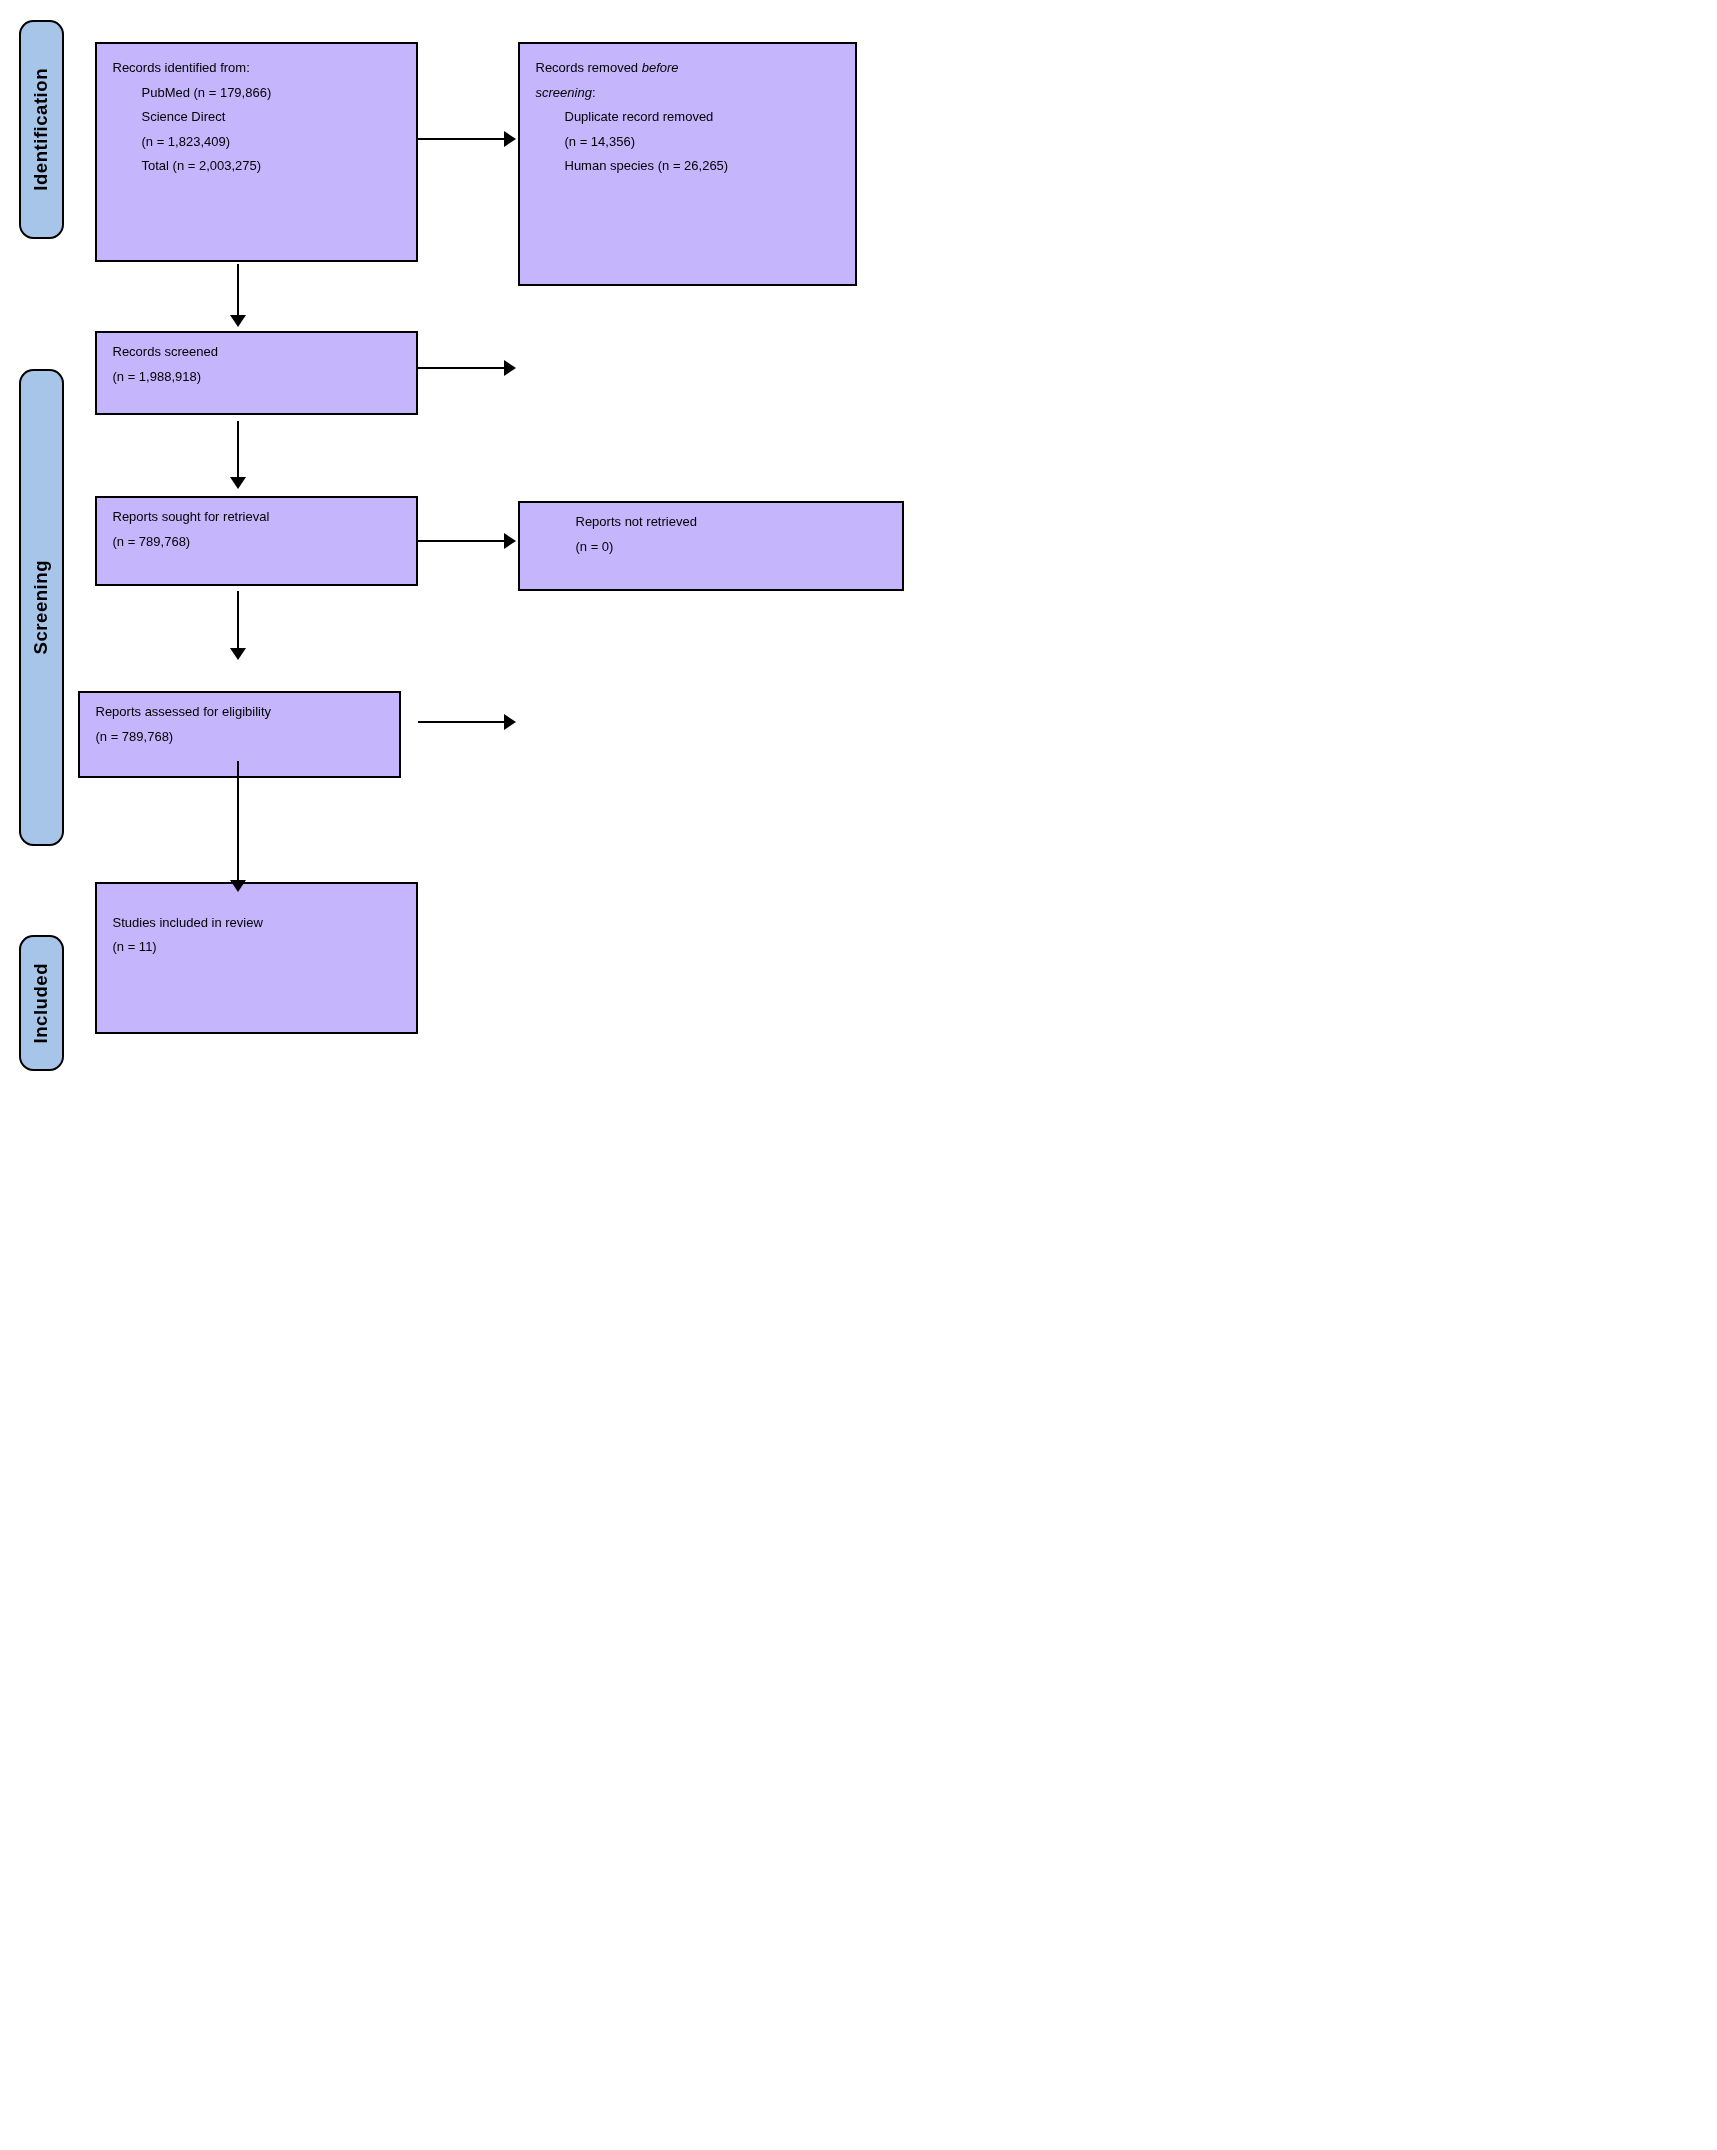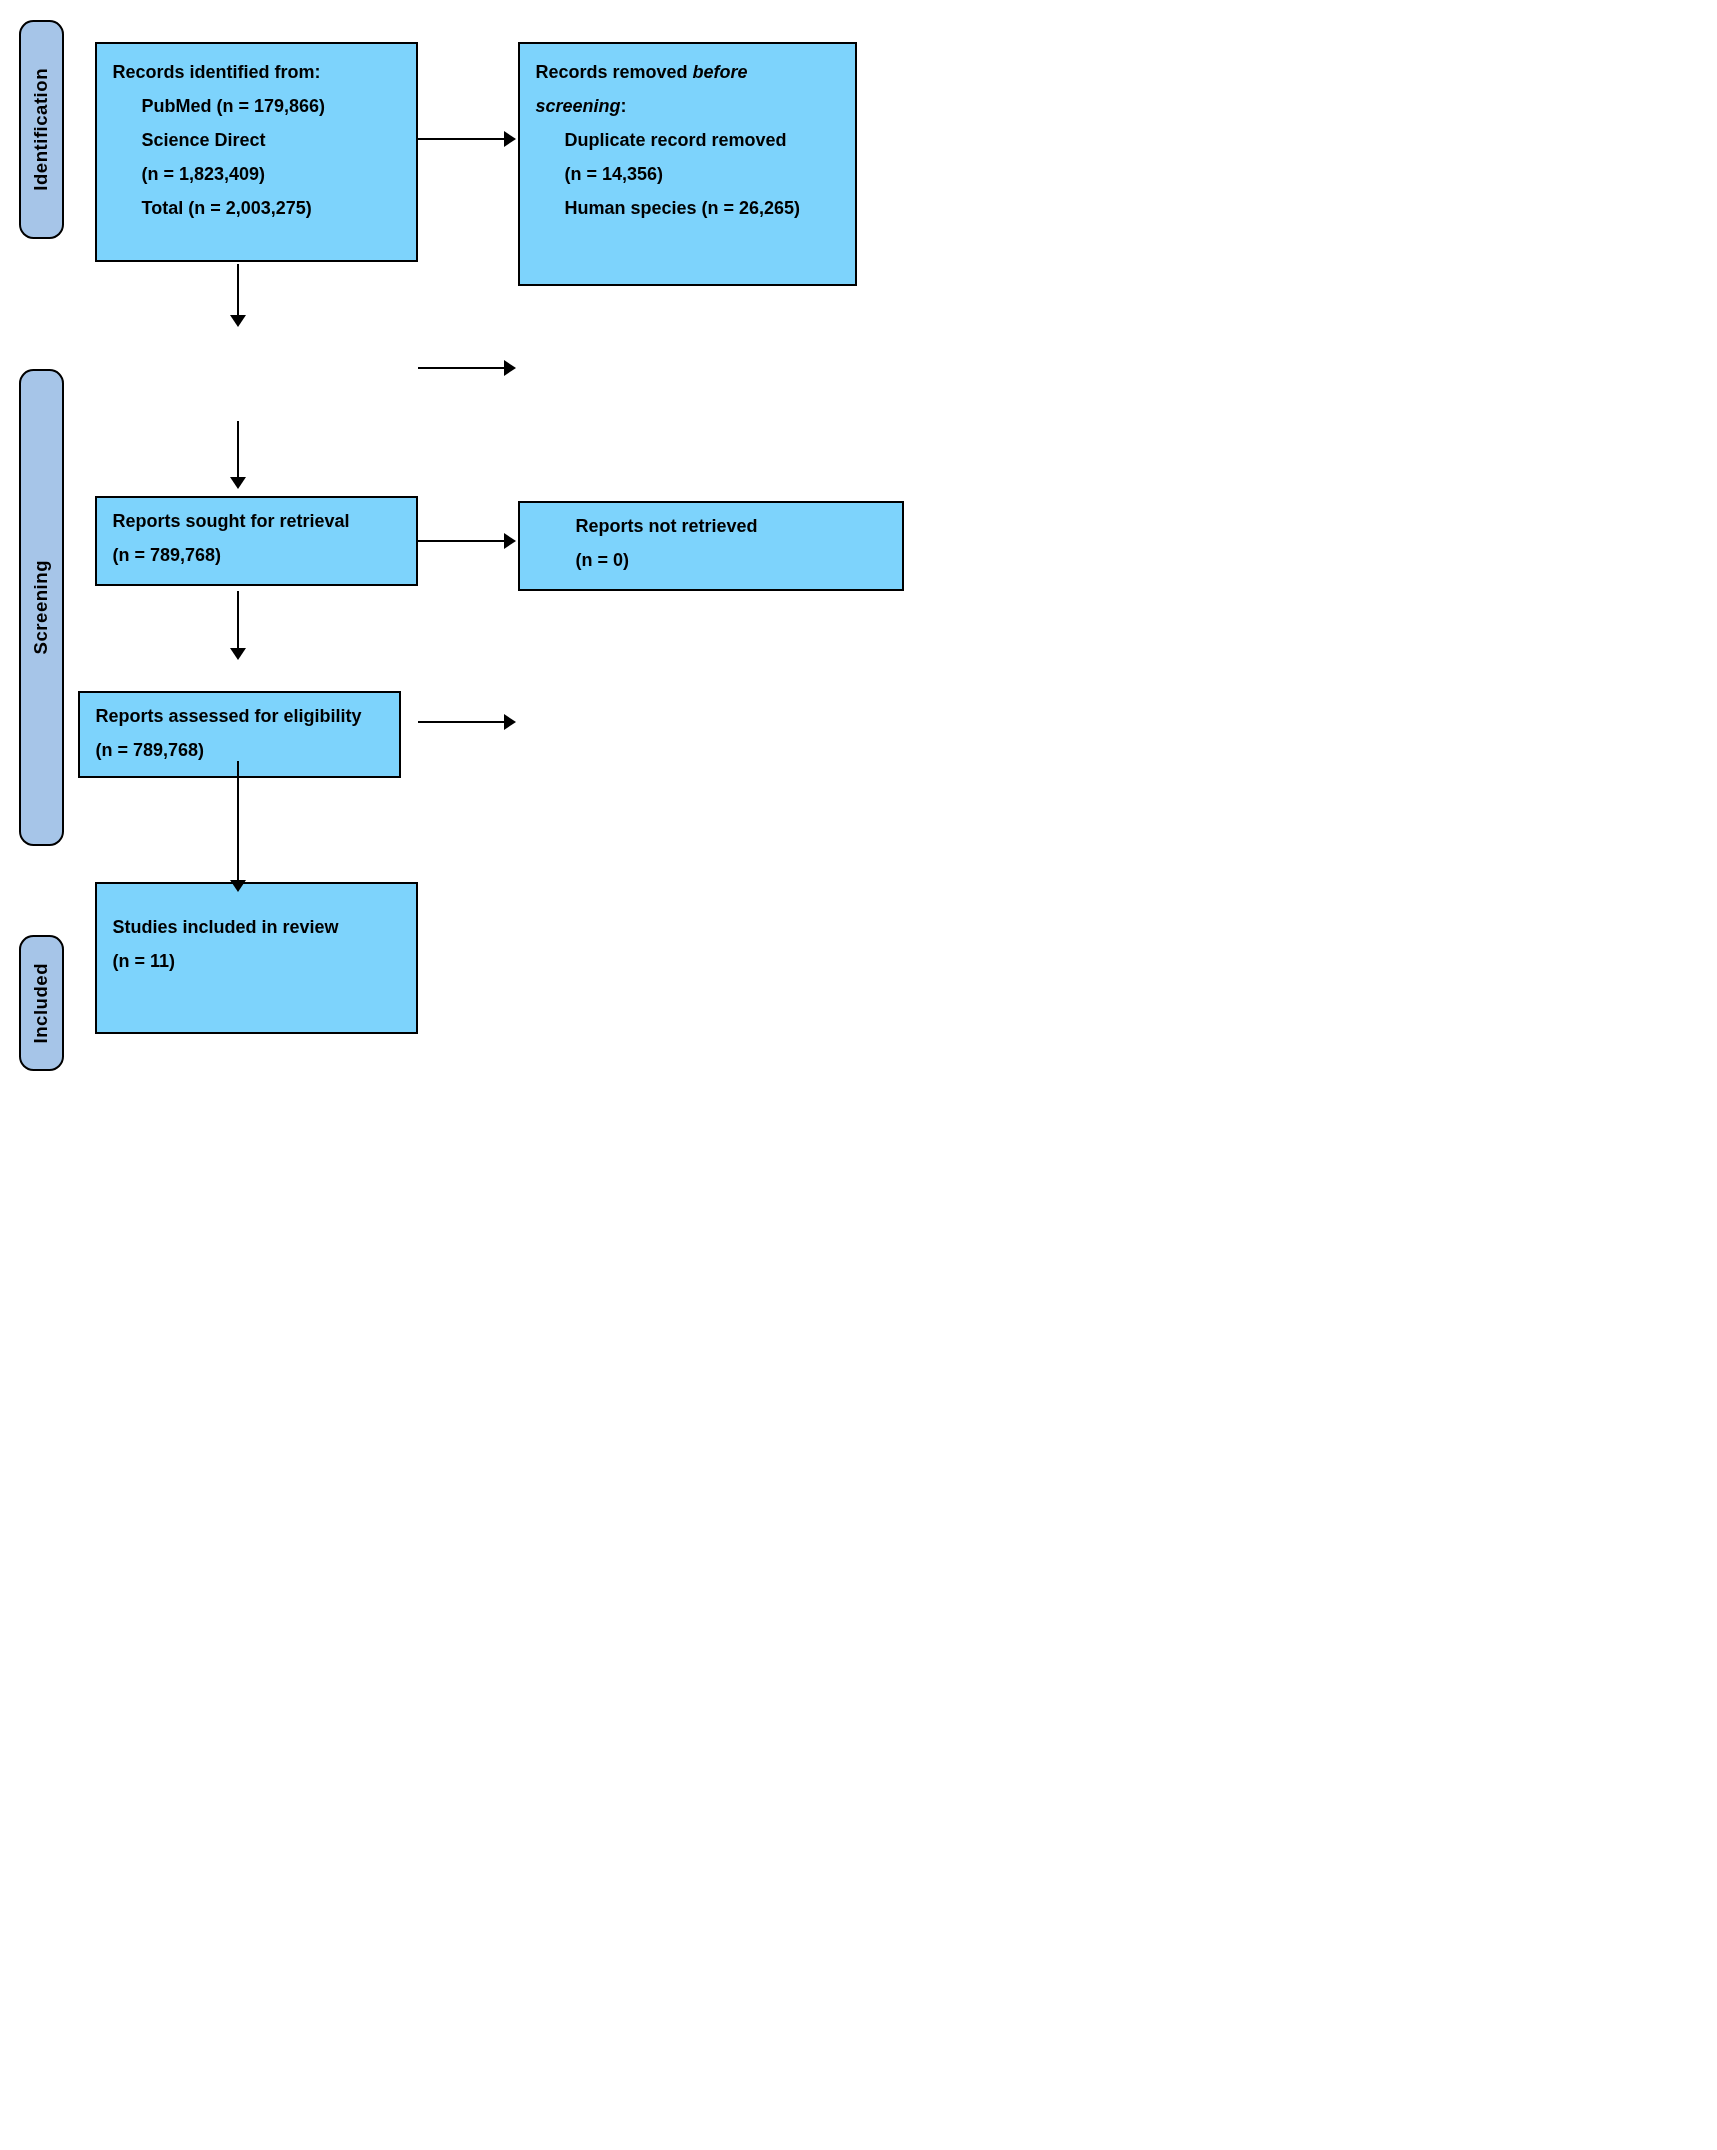--- a/index.html
+++ b/index.html
@@ -6,26 +6,25 @@
   #canvas{
     position:relative;
     width:859px;
     height:1075px;
     background:#ffffff;
     font-family:"Liberation Sans", sans-serif;
     color:#000;
   }
   .box{
     position:absolute;
-    background:#7dd3fc;
+    background:#c4b5fd;
     border:2.6px solid #000;
     box-sizing:border-box;
-    font-size:18px;
+    font-size:13px;
     line-height:1.88;
-    font-weight:bold;
   }
   .box-inner{padding:7.2px 5.2px 0 15.5px;}
   .pad-lg .box-inner{padding-top:12.4px;}
   .pad-xl .box-inner{padding-top:27px;}
   .line{white-space:pre-wrap;}
   .indent{padding-left:29px;}
   .italic{font-style:italic;}
   .stage{
     position:absolute;
     background:#a6c5e8;
@@ -88,20 +87,26 @@
   <div class="box pad-lg" style="left:518px;top:42px;width:339px;height:244px;">
     <div class="box-inner">
       <div class="line"><span>Records removed </span><span class="italic">before</span></div>
       <div class="line"><span class="italic">screening</span><span>:</span></div>
       <div class="line indent">Duplicate record removed</div>
       <div class="line indent">(n = 14,356)</div>
       <div class="line indent">Human species (n = 26,265)</div>
     </div>
   </div>
 
+  <div class="box" style="left:95px;top:331px;width:323px;height:84px;">
+    <div class="box-inner">
+      <div class="line">Records screened</div>
+      <div class="line">(n = 1,988,918)</div>
+    </div>
+  </div>
 
 
   <div class="box" style="left:95px;top:496px;width:323px;height:90px;">
     <div class="box-inner">
       <div class="line">Reports sought for retrieval</div>
       <div class="line">(n = 789,768)</div>
     </div>
   </div>
 
   <div class="box" style="left:518px;top:501px;width:386px;height:90px;padding-left:40px;">

